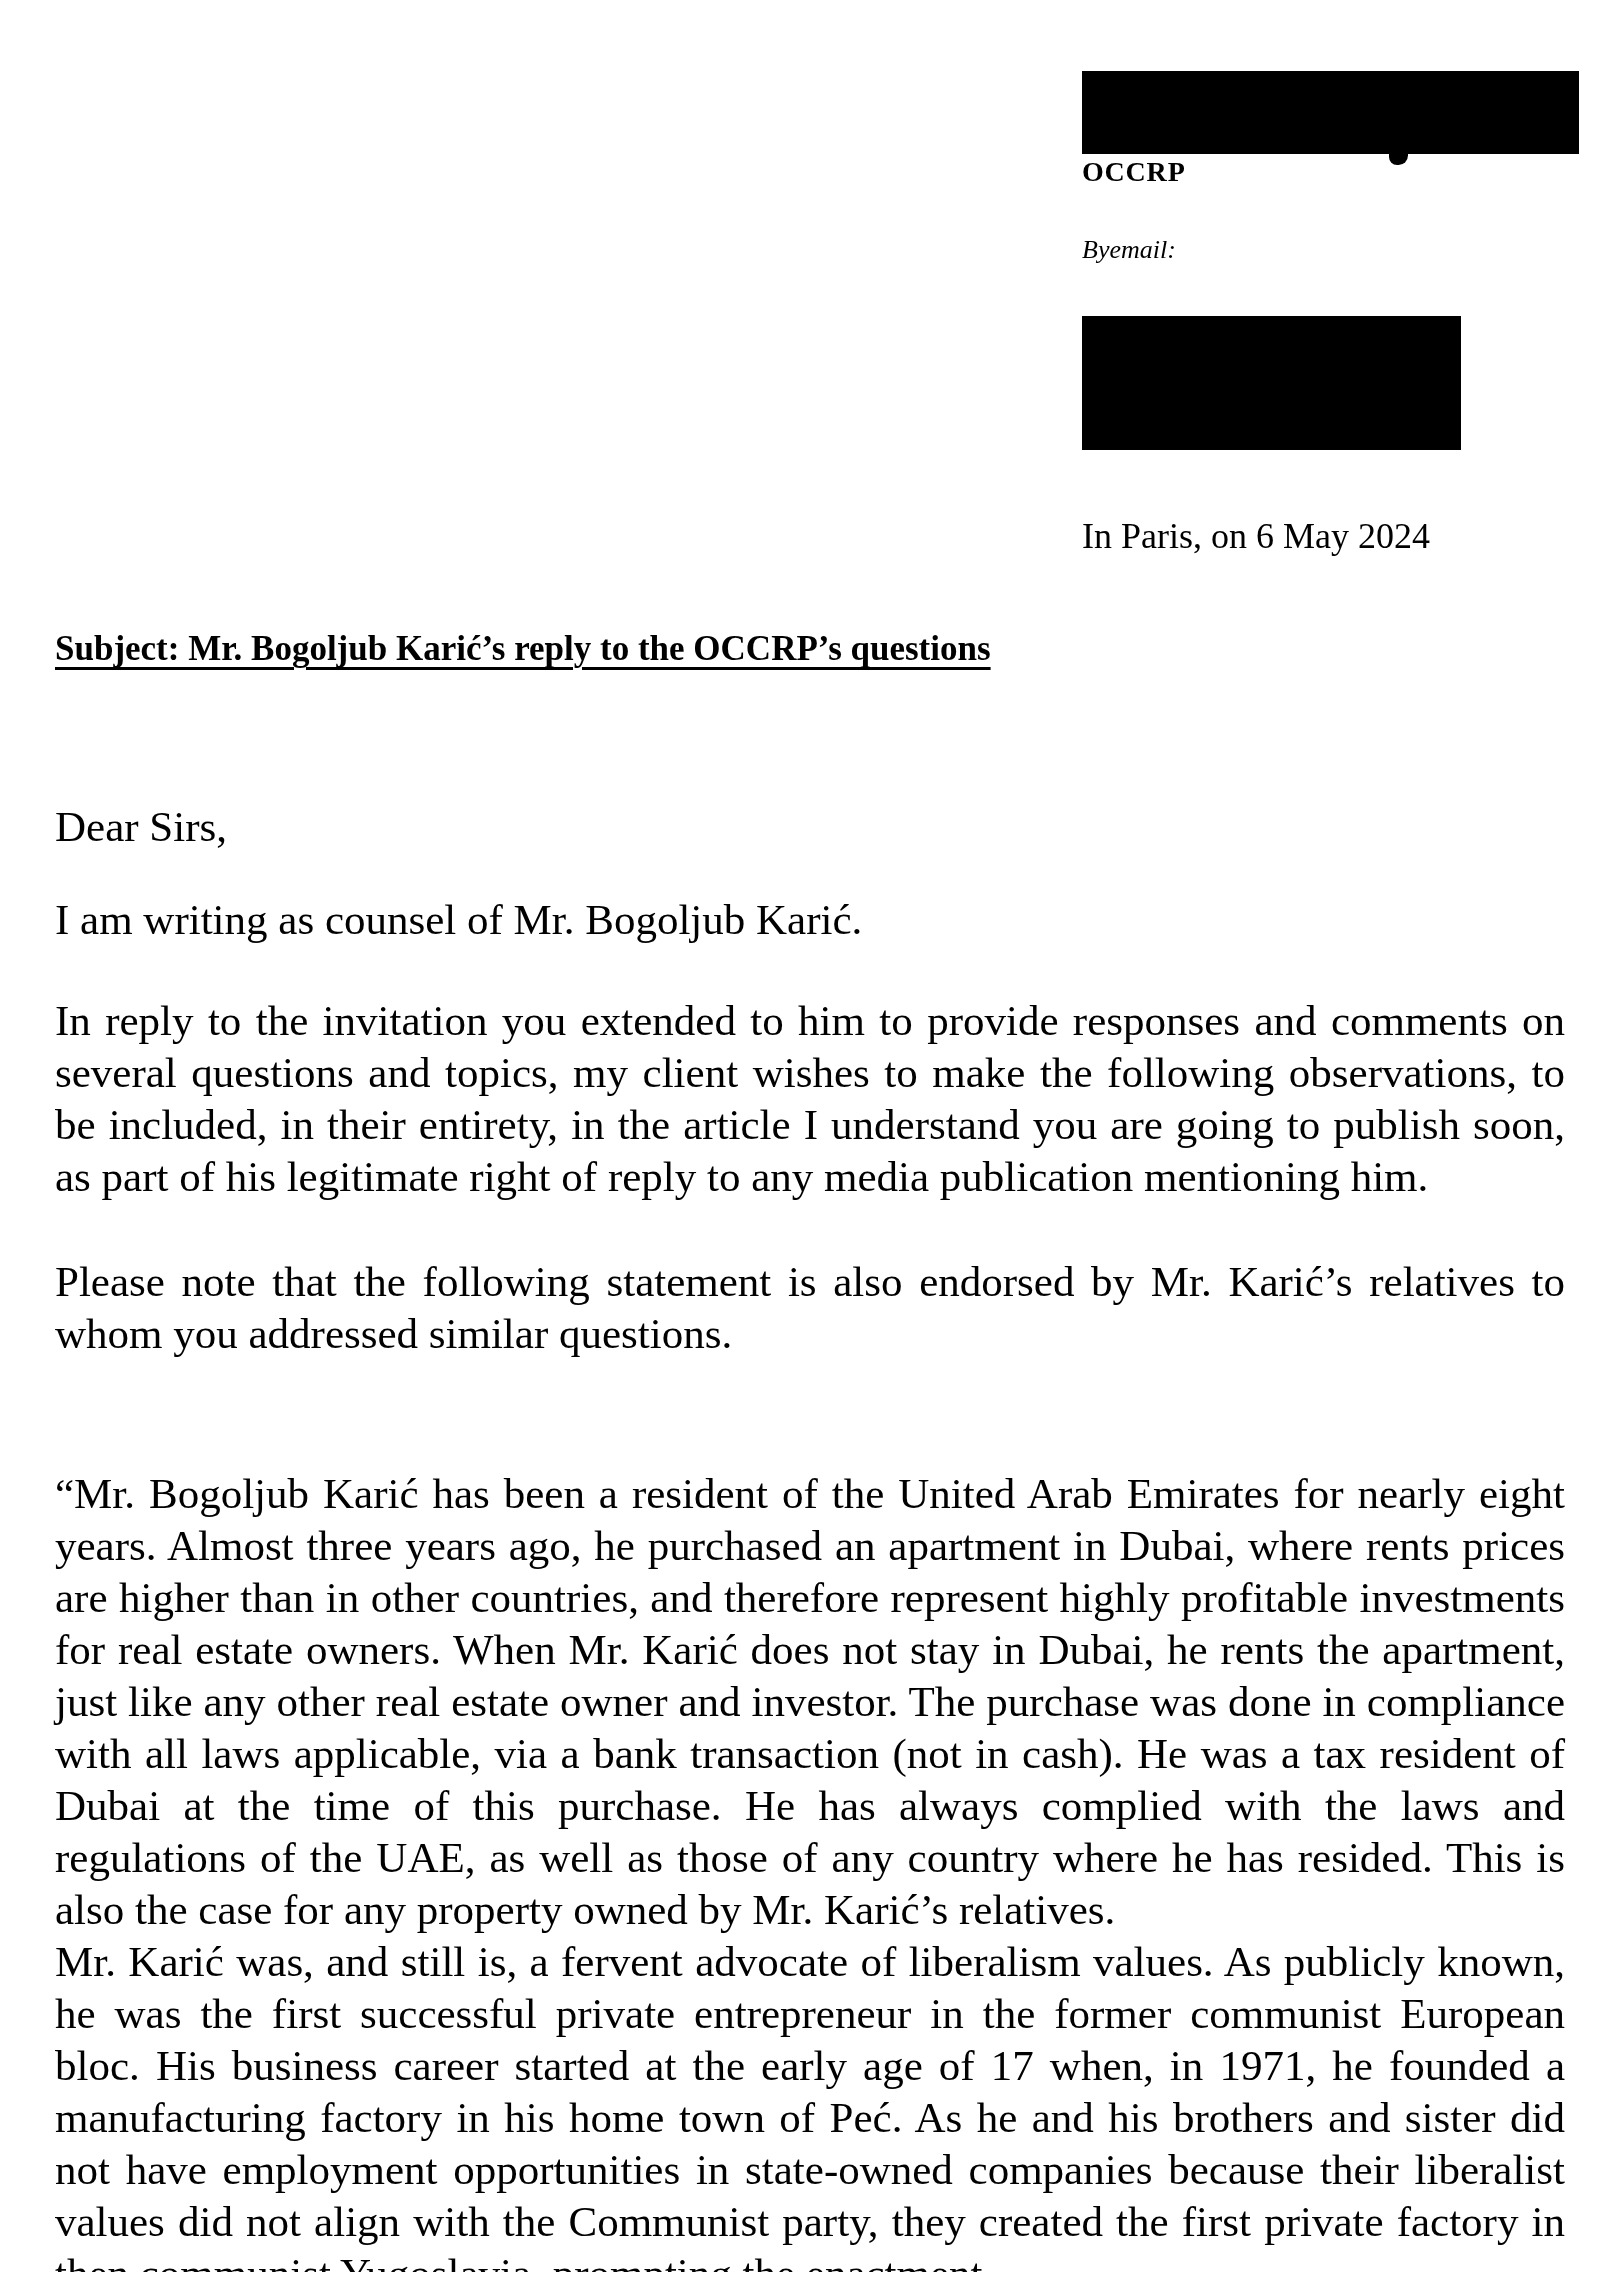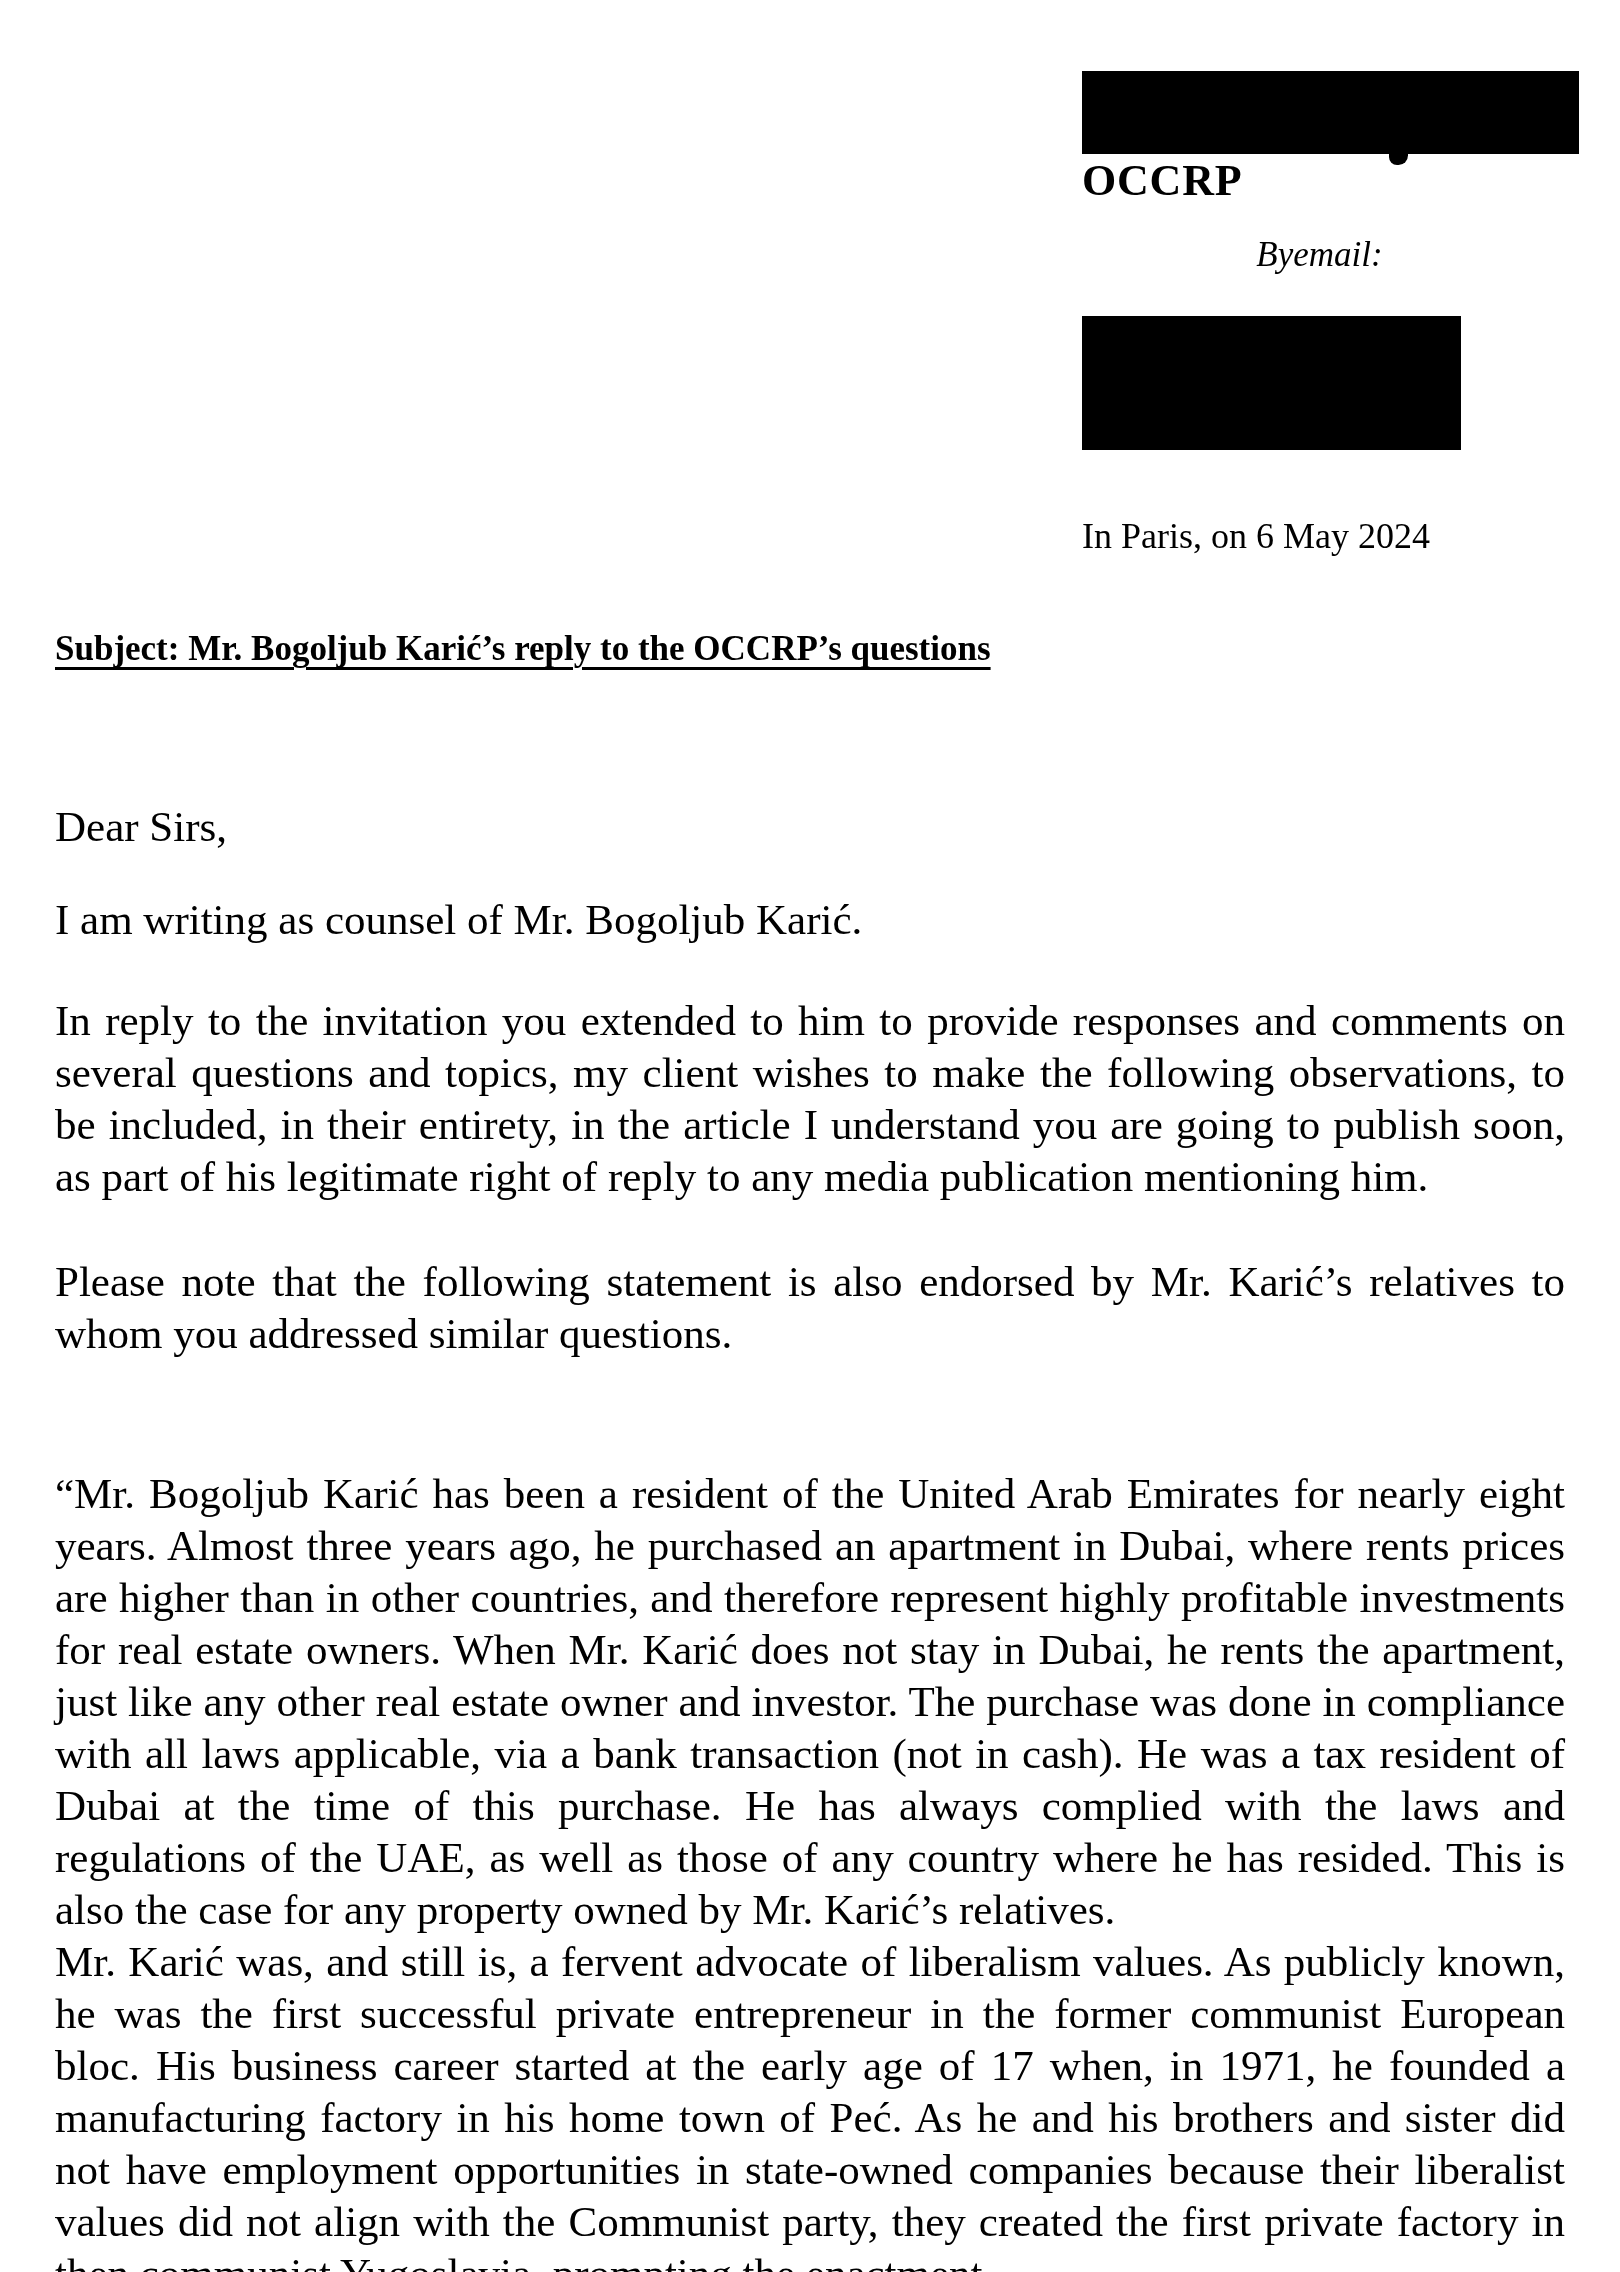--- a/index.html
+++ b/index.html
@@ -13,27 +13,27 @@
     overflow: hidden;
   }
   .abs { position: absolute; }
   .redaction { background: #000000; }
   .redaction-notch {
     background: #000000;
     border-radius: 0 0 9.5px 8px;
   }
   .org-name {
     left: 1082px; top: 157px;
-    font-size: 44px; font-weight: bold; letter-spacing: 0.8px;
+    font-size: 28px; font-weight: bold; letter-spacing: 0.8px;
     line-height: 1.1; white-space: nowrap;
   }
   .byline {
     left: 1082px; top: 236px; width: 475px;
-    display: flex; justify-content: center;
-    font-size: 35px; font-style: italic; line-height: 1.1;
+    display: flex; justify-content: flex-start;
+    font-size: 26px; font-style: italic; line-height: 1.1;
   }
   .dateline {
     left: 1082px; top: 492px;
     font-size: 36px; line-height: 1.1; white-space: nowrap; margin-top: 25px;
   }
   .subject {
     left: 55px; top: 628px; width: 1510px;
     font-size: 35px; font-weight: bold; line-height: 1.2;
     white-space: nowrap;
   }

